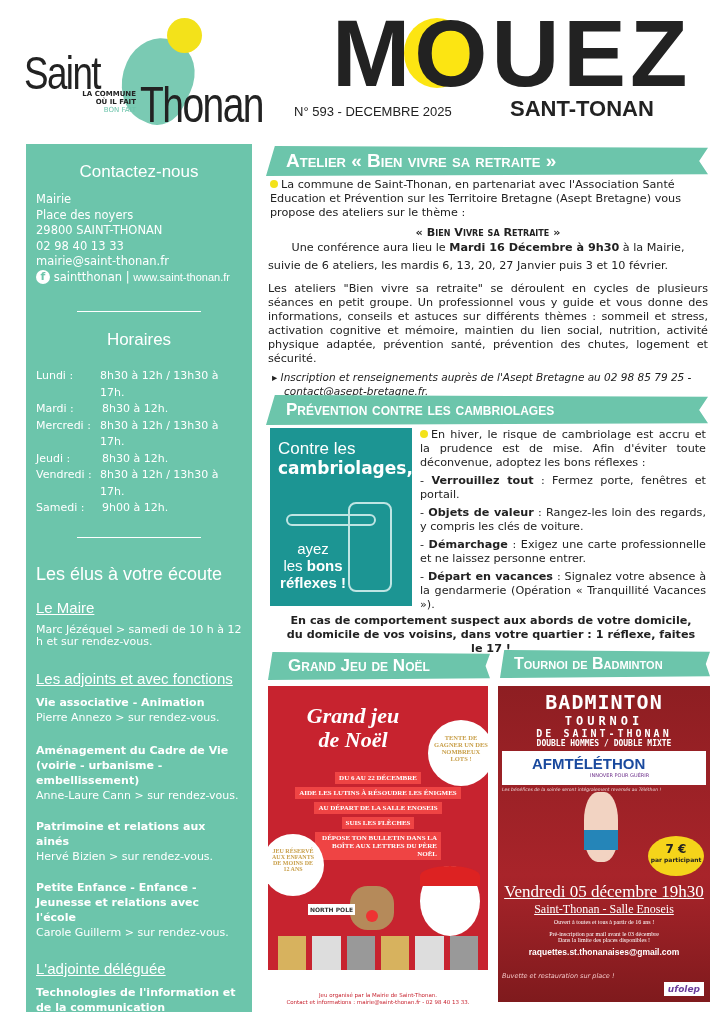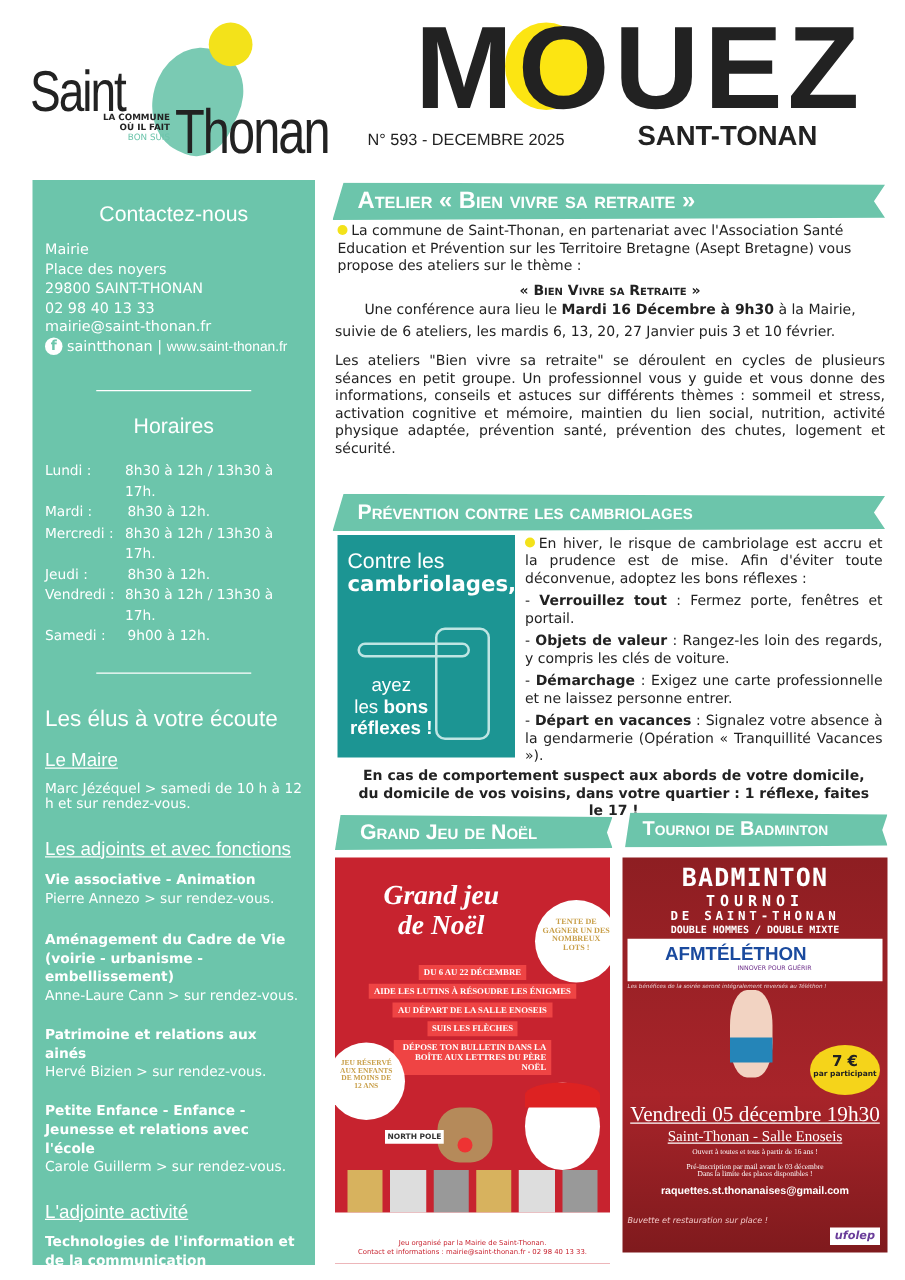--- a/index.html
+++ b/index.html
@@ -46,21 +46,21 @@
 <body>
 
 <div id="logo" class="abs">
   <div class="swoosh"></div>
   <div class="sun"></div>
   <div class="saint">Saint</div>
   <div class="thonan">Thonan</div>
   <div class="tag">
     <div>LA COMMUNE</div>
     <div>OÙ IL FAIT</div>
-    <div class="g">BON SUIS</div>
+    <div class="g">BON FAIT</div>
   </div>
 </div>
 <div id="mouez" class="abs">
   <div class="dot"></div>
   <div class="t">MOUEZ</div>
 </div>
 <div id="issue" class="abs">N° 593 - DECEMBRE 2025</div>
 <div id="sant" class="abs">SANT-TONAN</div>
 
 <div id="side" class="abs">
@@ -107,33 +107,34 @@
   <div class="small">Marc Jézéquel &gt; samedi de 10 h à 12 h et sur rendez-vous.</div>
   <div class="ul" style="margin-top:22px">Les adjoints et avec fonctions</div>
   <div class="role" style="margin-top:8px">Vie associative - Animation</div>
   <div class="person">Pierre Annezo &gt; sur rendez-vous.</div>
   <div class="role" style="margin-top:18px">Aménagement du Cadre de Vie (voirie - urbanisme - embellissement)</div>
   <div class="person">Anne-Laure Cann &gt; sur rendez-vous.</div>
   <div class="role">Patrimoine et relations aux ainés</div>
   <div class="person">Hervé Bizien &gt; sur rendez-vous.</div>
   <div class="role">Petite Enfance - Enfance - Jeunesse et relations avec l'école</div>
   <div class="person">Carole Guillerm &gt; sur rendez-vous.</div>
-  <div class="ul" style="margin-top:20px">L'adjointe activité</div>
+  <div class="ul" style="margin-top:20px">L'adjointe déléguée</div>
   <div class="role" style="margin-top:8px">Technologies de l'information et de la communication</div>
   <div class="person">Sylvie Marchaland &gt; sur rendez-vous.</div>
 
 </div>
 
 <div class="abs banner" style="left:266px;top:146px;width:442px;height:30px;font-size:19px;line-height:30px">Atelier « Bien vivre sa retraite »</div>
 <div class="abs body" style="left:268px;top:178px;width:440px">
   <div style="padding-left:2px"><span class="ydot"></span><span>La commune de Saint-Thonan, en partenariat avec l'Association Santé Education et Prévention sur les Territoire Bretagne (Asept Bretagne) vous propose des ateliers sur le thème :</span></div>
   <div style="text-align:center;margin-top:6px;font-weight:bold;font-variant:small-caps">« Bien Vivre sa Retraite »</div>
   <div style="text-align:center;line-height:16px"><span>Une conférence aura lieu le </span><b>Mardi 16 Décembre à 9h30</b><span> à la Mairie,</span></div>
   <div style="text-align:left;line-height:20px">suivie de 6 ateliers, les mardis 6, 13, 20, 27 Janvier puis 3 et 10 février.</div>
   <div style="text-align:justify;margin-top:6px">Les ateliers "Bien vivre sa retraite" se déroulent en cycles de plusieurs séances en petit groupe. Un professionnel vous y guide et vous donne des informations, conseils et astuces sur différents thèmes : sommeil et stress, activation cognitive et mémoire, maintien du lien social, nutrition, activité physique adaptée, prévention santé, prévention des chutes, logement et sécurité.</div>
+  <div style="font-style:italic;margin-top:4px;font-size:10.5px;padding-left:16px;text-indent:-12px">▸ <span>Inscription et renseignements auprès de l'Asept Bretagne au 02 98 85 79 25 - contact@asept-bretagne.fr.</span></div>
 </div>
 
 <div class="abs banner" style="left:266px;top:395px;width:442px;height:30px;font-size:17px;line-height:30px">Prévention contre les cambriolages</div>
 <div id="cambr" class="abs">
   <div style="font-size:17px;line-height:18px;font-family:'Liberation Sans',sans-serif">Contre les</div>
   <div style="font-size:17px;line-height:20px;font-weight:bold">cambriolages,</div>
   <div style="position:absolute;left:78px;top:74px;width:44px;height:90px;border:2px solid #bfe5e3;border-radius:8px"></div>
   <div style="position:absolute;left:16px;top:86px;width:90px;height:12px;border:2px solid #bfe5e3;border-radius:6px"></div>
   <div style="position:absolute;left:8px;top:112px;width:70px;text-align:center;font-size:15px;line-height:17px;font-family:'Liberation Sans',sans-serif">
     <div>ayez</div>

